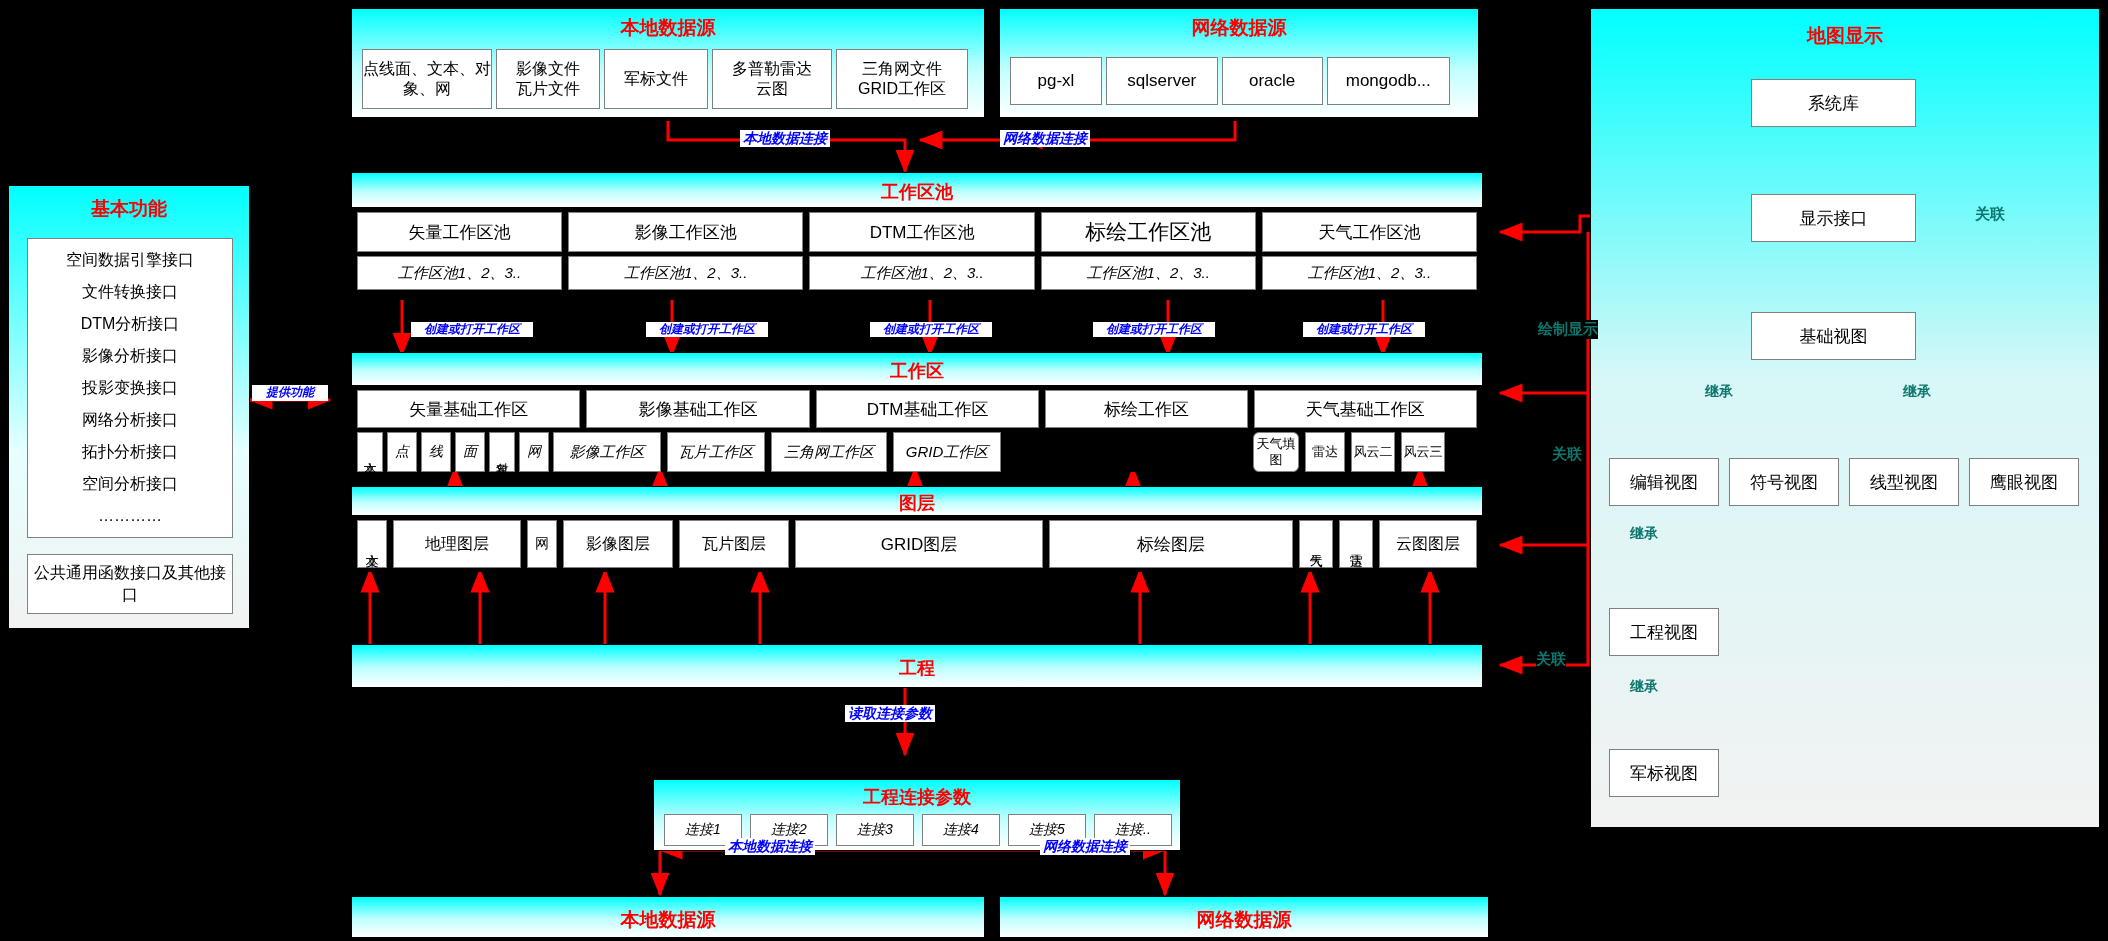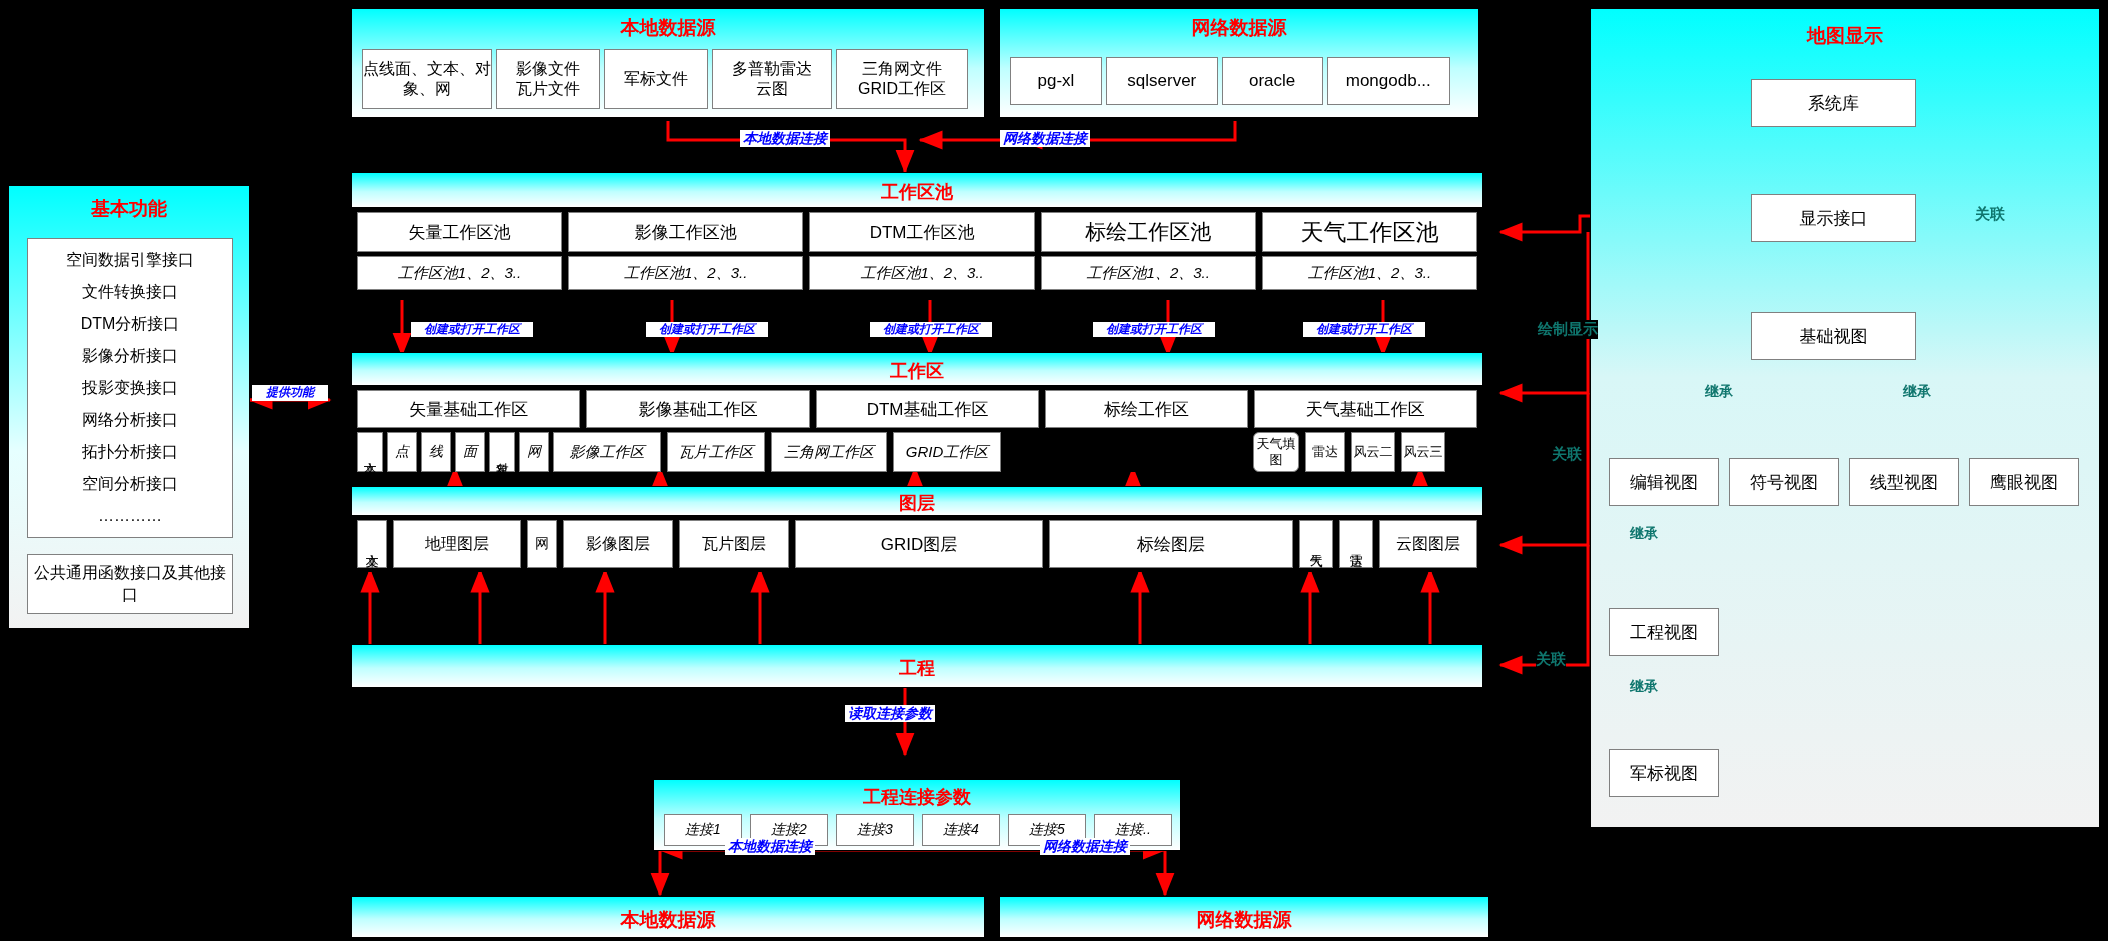--- a/index.html
+++ b/index.html
@@ -130,21 +130,21 @@
 
 <div class="panel" style="left:351px;top:172px;width:1132px;height:128px;background:#000;border:none;">
   <div class="grad" style="position:absolute;left:0;top:0;width:100%;height:36px;border:1px solid #000;box-sizing:border-box;">
     <div class="title" style="font-size:18px;padding-top:7px;">工作区池</div>
   </div>
   <div style="position:absolute;left:6px;top:40px;width:1120px;height:40px;display:flex;gap:6px;">
     <div class="box" style="flex:1;font-size:17px;">矢量工作区池</div>
     <div class="box" style="flex:1.15;font-size:17px;">影像工作区池</div>
     <div class="box" style="flex:1.1;font-size:17px;">DTM工作区池</div>
     <div class="box" style="flex:1.05;font-size:21px;">标绘工作区池</div>
-    <div class="box" style="flex:1.05;font-size:23px;">天气工作区池</div>
+    <div class="box" style="flex:1.05;font-size:17px;">天气工作区池</div>
   </div>
   <div style="position:absolute;left:6px;top:84px;width:1120px;height:34px;display:flex;gap:6px;">
     <div class="box it" style="flex:1;font-size:15px;">工作区池1、2、3..</div>
     <div class="box it" style="flex:1.15;font-size:15px;">工作区池1、2、3..</div>
     <div class="box it" style="flex:1.1;font-size:15px;">工作区池1、2、3..</div>
     <div class="box it" style="flex:1.05;font-size:15px;">工作区池1、2、3..</div>
     <div class="box it" style="flex:1.05;font-size:15px;">工作区池1、2、3..</div>
   </div>
 </div>
 

